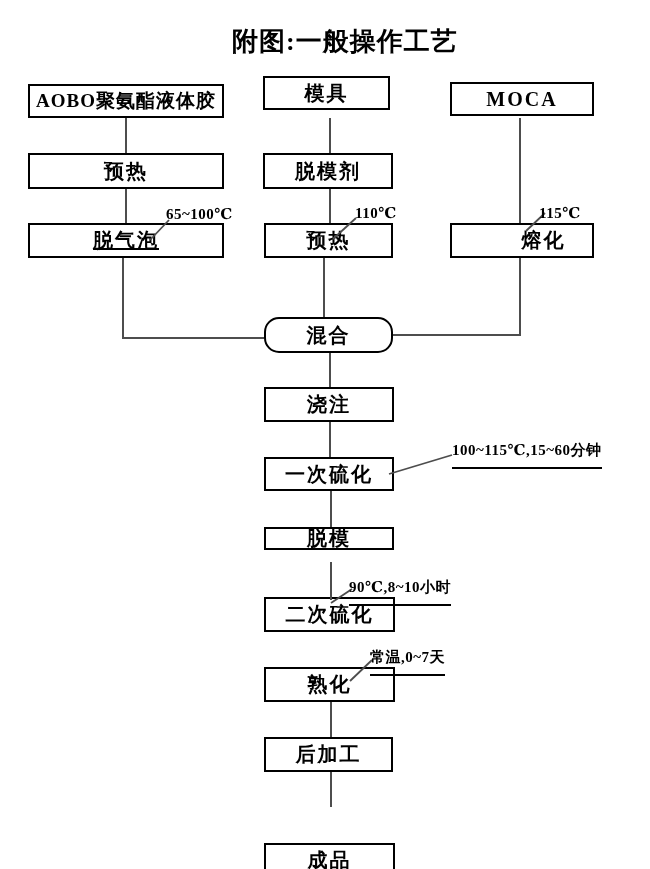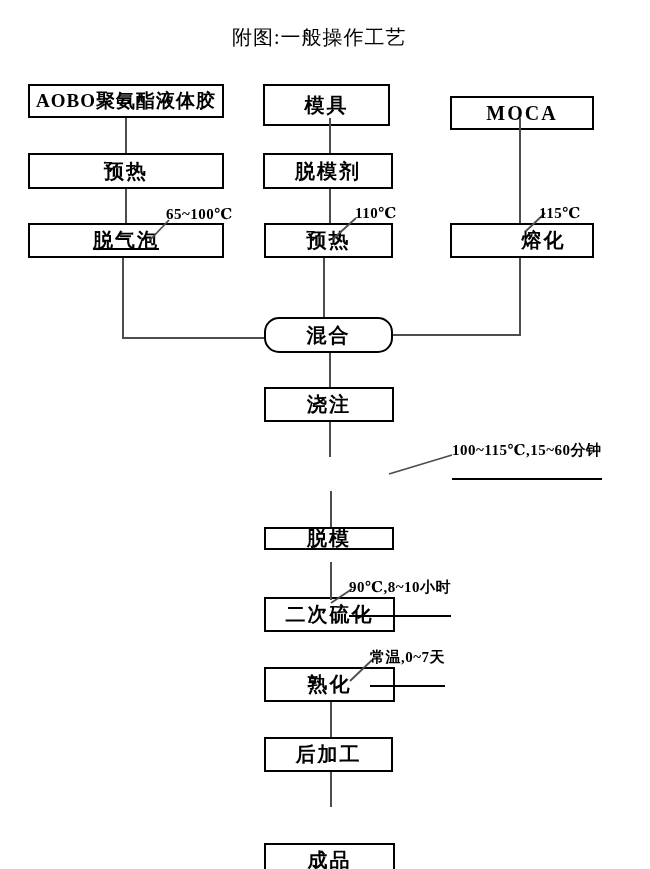--- a/index.html
+++ b/index.html
@@ -11,22 +11,22 @@
     position: relative;
     width: 650px;
     height: 869px;
     background: #ffffff;
     font-family: "Liberation Serif", "DejaVu Serif", serif;
     color: #000000;
     overflow: hidden;
   }
   .title {
     position: absolute;
-    font-size: 20px;
-    font-weight: normal;
+    font-size: 26px;
+    font-weight: bold;
     letter-spacing: 1px;
     white-space: nowrap;
   }
   .box {
     position: absolute;
     border: 2px solid #000000;
     background: #ffffff;
     display: flex;
     align-items: center;
     justify-content: center;
@@ -48,53 +48,54 @@
   }
   .note {
     position: absolute;
     font-size: 15px;
     font-weight: bold;
     white-space: nowrap;
     letter-spacing: 0.5px;
   }
   .note.underlined {
     border-bottom: 2px solid #000000;
-    padding-bottom: 18px;
+    padding-bottom: 7px;
   }
   .leader-svg {
     position: absolute;
     left: 0;
     top: 0;
     pointer-events: none;
   }
   .leader-svg line {
     stroke: #4d4d4d;
     stroke-width: 1.8;
   }
 </style>
 </head>
 <body>
 
 <div class="page">
 
   <div class="title" style="left:232px; top:24px;">附图:一般操作工艺</div>
 
   <div class="box" style="left:28px; top:84px; width:196px; height:34px; font-size:19px; letter-spacing:1px;">AOBO聚氨酯液体胶</div>
-  <div class="box" style="left:263px; top:84px; width:127px; height:42px;">模具</div>
-  <div class="box" style="left:450px; top:96px; width:144px; height:34px;">MOCA</div>
+  <div class="box" style="left:263px; top:76px; width:127px; height:34px;">模具</div>
+  <div class="box" style="left:450px; top:82px; width:144px; height:34px;">MOCA</div>
 
   <div class="box" style="left:28px; top:153px; width:196px; height:36px;">预热</div>
   <div class="box" style="left:263px; top:153px; width:130px; height:36px;">脱模剂</div>
 
   <div class="box" style="left:28px; top:223px; width:196px; height:35px;text-decoration:underline;">脱气泡</div>
   <div class="box" style="left:264px; top:223px; width:129px; height:35px;">预热</div>
   <div class="box" style="left:450px; top:223px; width:144px; height:35px;padding-left:43px;">熔化</div>
 
   <div class="box" style="left:264px; top:317px; width:129px; height:36px;border-radius:15px;">混合</div>
   <div class="box" style="left:264px; top:387px; width:130px; height:35px;">浇注</div>
+  <div class="box" style="left:264px; top:457px; width:130px; height:34px;">一次硫化</div>
   <div class="box" style="left:264px; top:527px; width:130px; height:23px;">脱模</div>
   <div class="box" style="left:264px; top:597px; width:131px; height:35px;">二次硫化</div>
   <div class="box" style="left:264px; top:667px; width:131px; height:35px;">熟化</div>
   <div class="box" style="left:264px; top:737px; width:129px; height:35px;">后加工</div>
   <div class="box" style="left:264px; top:807px; width:131px; height:35px;margin-top:36px;">成品</div>
 
   <div class="vline" style="left:125px; top:118px; height:35px;"></div>
   <div class="vline" style="left:125px; top:189px; height:34px;"></div>
   <div class="vline" style="left:122px; top:258px; height:81px;"></div>
   <div class="hline" style="left:122px; top:337px; width:142px;"></div>

